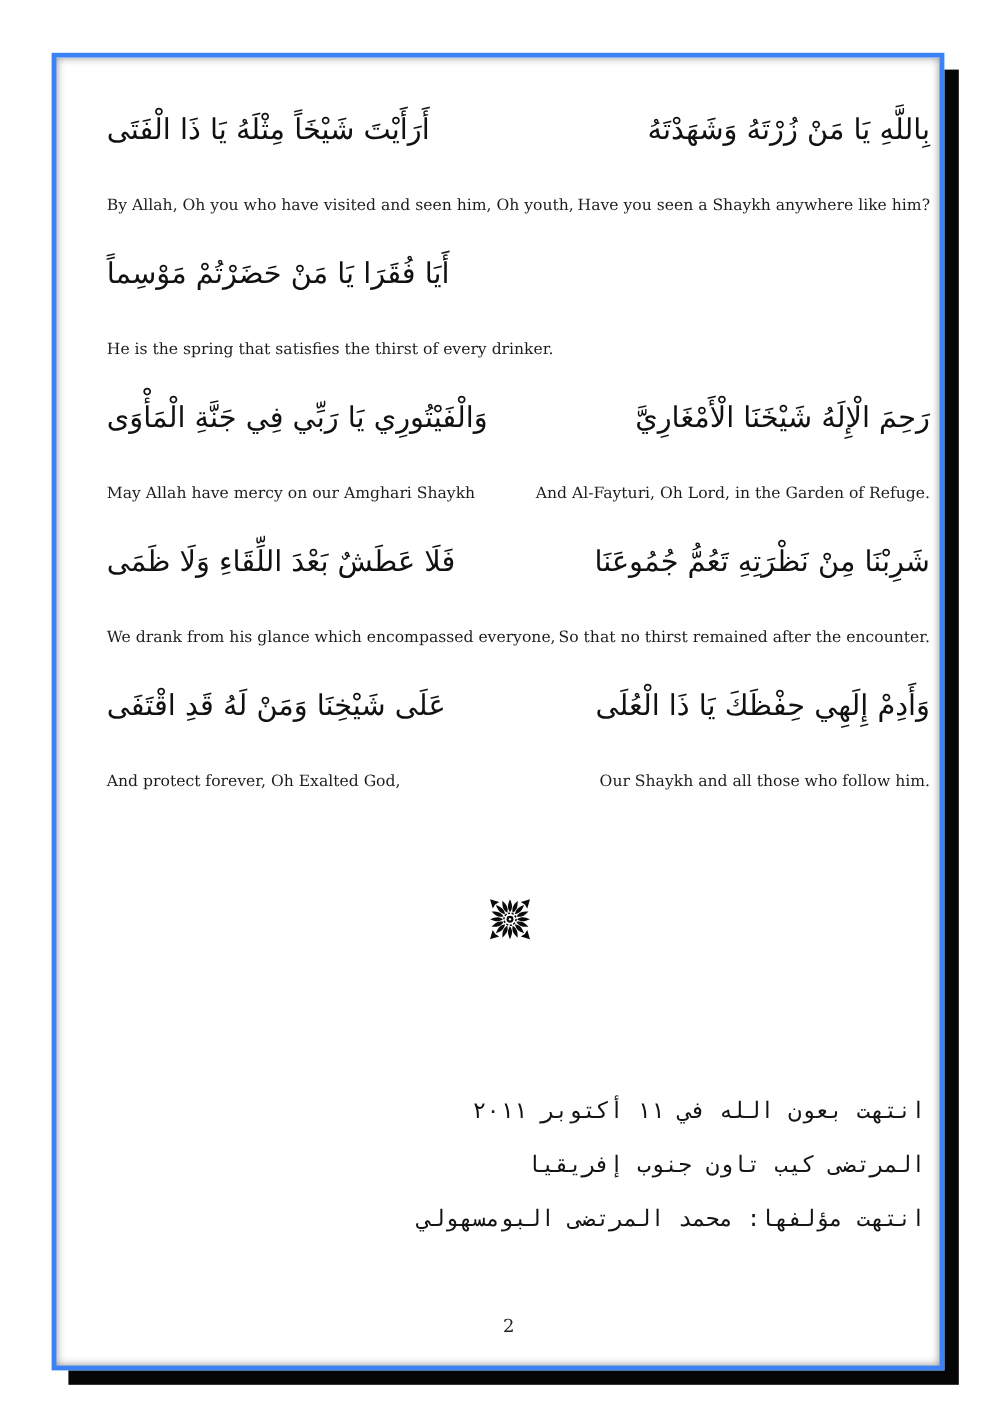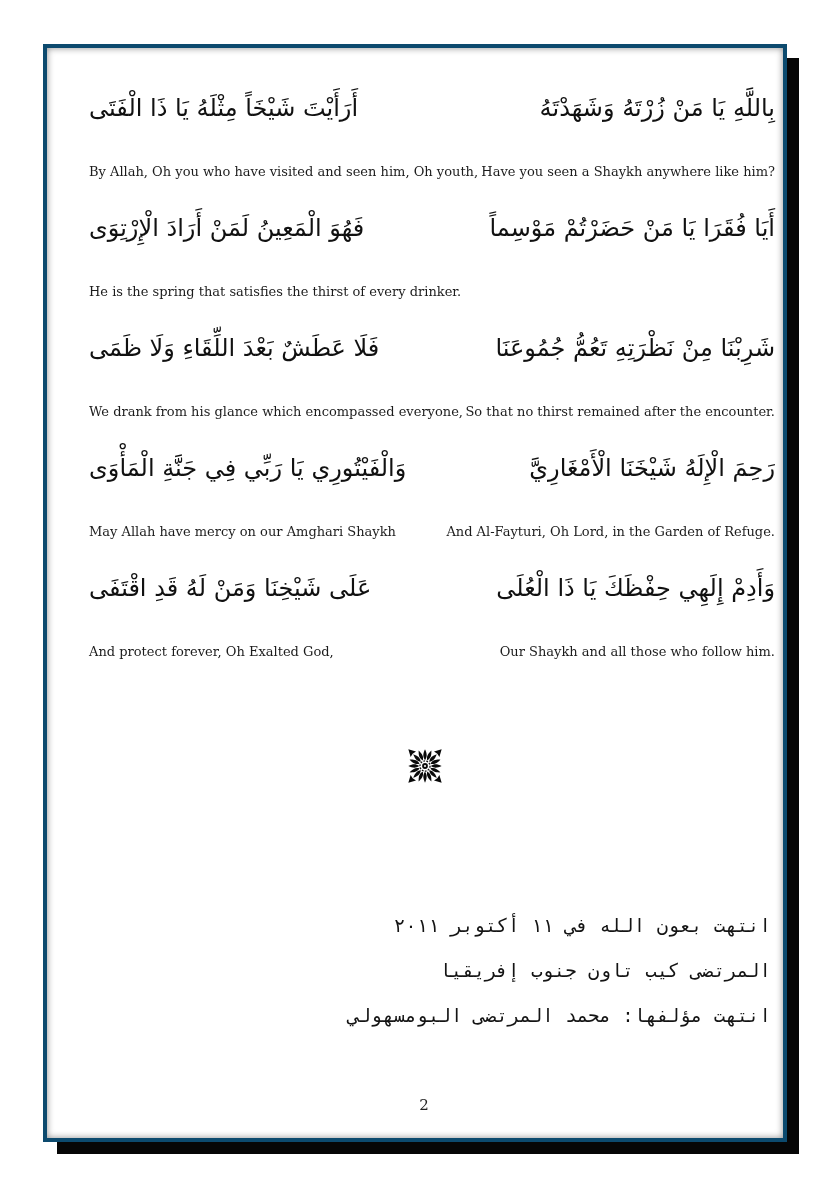--- a/index.html
+++ b/index.html
@@ -9,21 +9,21 @@
     position: relative;
     font-family: "DejaVu Serif", serif;
     color: #161616;
     overflow: hidden;
   }
   .page {
     position: absolute;
     left: 43px; top: 44px;
     width: 736px; height: 1090px;
     background: #ffffff;
-    border: 4px solid #0c4a6e;
+    border: 4px solid #3b82f6;
     box-shadow: 13px 13px 0 -1px #060606,
                 inset 0 0 7px rgba(0,0,0,0.45);
   }
   .content { position: absolute; inset: 0; padding-top: 37px; box-sizing: border-box; }
 
   .vrow {
     display: flex;
     justify-content: space-between;
     align-items: baseline;
     padding: 0 8px 0 42px;
@@ -83,47 +83,46 @@
         <div class="hemi">بِاللَّهِ يَا مَنْ زُرْتَهُ وَشَهَدْتَهُ</div>
       </div>
       <div class="vrow english-row">
         <div class="trans">By Allah, Oh you who have visited and seen him, Oh youth,</div>
         <div class="trans">Have you seen a Shaykh anywhere like him?</div>
       </div>
     </section>
 
     <section>
       <div class="vrow arabic-row">
-        <div class="hemi">فَهُوَ الْمَعِينُ لَمَنْ أَرَادَ الْإِرْتِوَى</div>
         <div class="hemi">أَيَا فُقَرَا يَا مَنْ حَضَرْتُمْ مَوْسِماً</div>
       </div>
       <div class="vrow english-row">
         <div class="trans">He is the spring that satisfies the thirst of every drinker.</div>
+      </div>
+    </section>
+
+    <section>
+      <div class="vrow arabic-row">
+        <div class="hemi">وَالْفَيْتُورِي يَا رَبِّي فِي جَنَّةِ الْمَأْوَى</div>
+        <div class="hemi">رَحِمَ الْإِلَهُ شَيْخَنَا الْأَمْغَارِيَّ</div>
+      </div>
+      <div class="vrow english-row">
+        <div class="trans">May Allah have mercy on our Amghari Shaykh</div>
+        <div class="trans">And Al-Fayturi, Oh Lord, in the Garden of Refuge.</div>
       </div>
     </section>
 
     <section>
       <div class="vrow arabic-row">
         <div class="hemi">فَلَا عَطَشٌ بَعْدَ اللِّقَاءِ وَلَا ظَمَى</div>
         <div class="hemi">شَرِبْنَا مِنْ نَظْرَتِهِ تَعُمُّ جُمُوعَنَا</div>
       </div>
       <div class="vrow english-row">
         <div class="trans">We drank from his glance which encompassed everyone,</div>
         <div class="trans">So that no thirst remained after the encounter.</div>
-      </div>
-    </section>
-
-    <section>
-      <div class="vrow arabic-row">
-        <div class="hemi">وَالْفَيْتُورِي يَا رَبِّي فِي جَنَّةِ الْمَأْوَى</div>
-        <div class="hemi">رَحِمَ الْإِلَهُ شَيْخَنَا الْأَمْغَارِيَّ</div>
-      </div>
-      <div class="vrow english-row">
-        <div class="trans">May Allah have mercy on our Amghari Shaykh</div>
-        <div class="trans">And Al-Fayturi, Oh Lord, in the Garden of Refuge.</div>
       </div>
     </section>
 
     <section>
       <div class="vrow arabic-row">
         <div class="hemi">عَلَى شَيْخِنَا وَمَنْ لَهُ قَدِ اقْتَفَى</div>
         <div class="hemi">وَأَدِمْ إِلَهِي حِفْظَكَ يَا ذَا الْعُلَى</div>
       </div>
       <div class="vrow english-row">
         <div class="trans">And protect forever, Oh Exalted God,</div>

